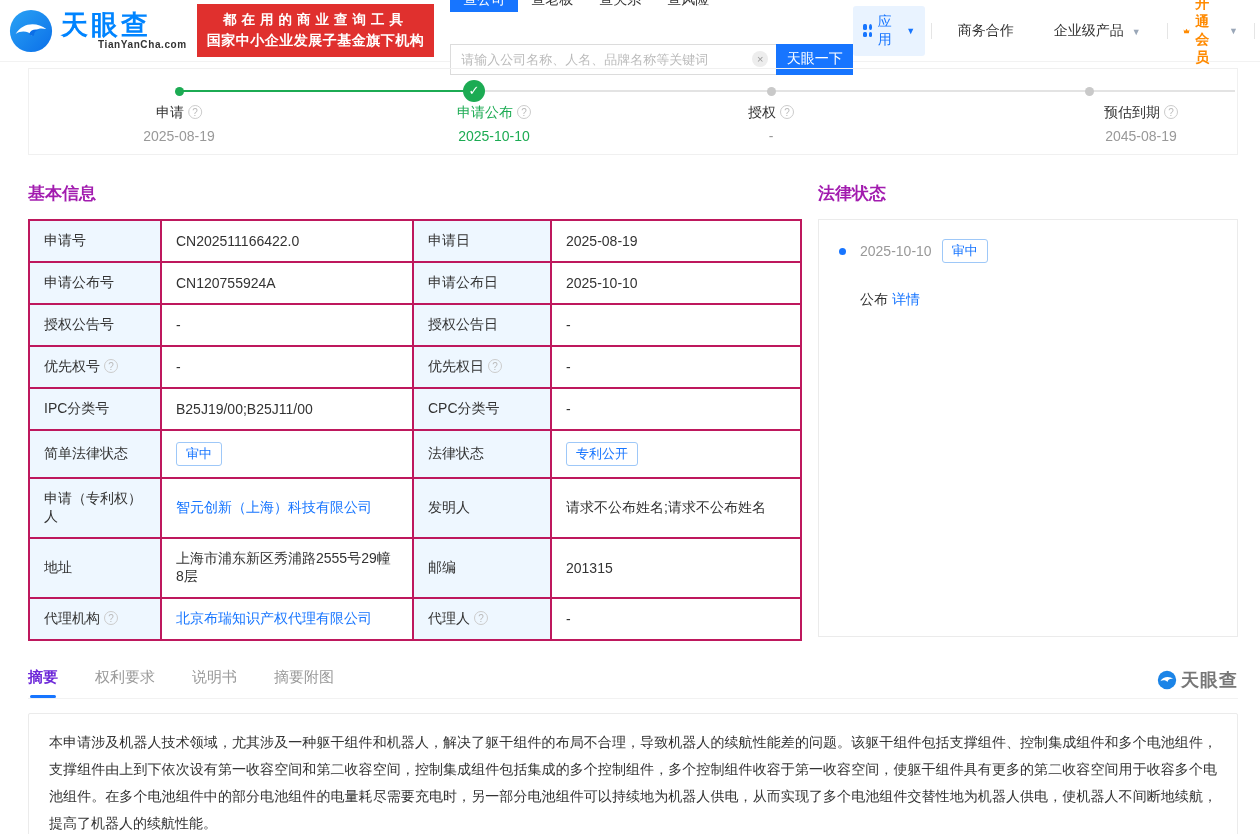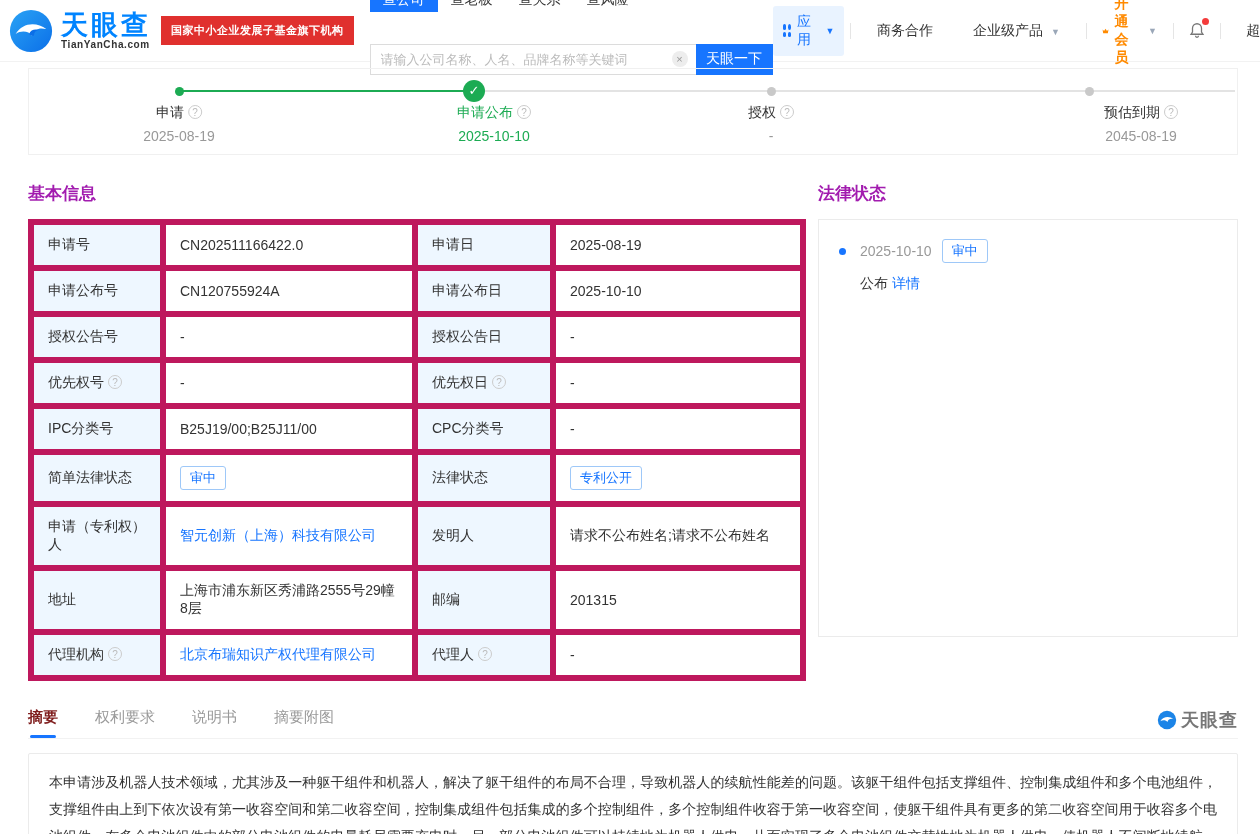--- a/index.html
+++ b/index.html
@@ -7,25 +7,25 @@
   body {
     width:1260px; height:834px; overflow:hidden; background:#fff;
     font-family:"Liberation Sans","DejaVu Sans",sans-serif; color:#333;
   }
   
   .header { height:62px; display:flex; align-items:center; padding:0 12px 0 8px;
             border-bottom:1px solid #f2f2f2; }
   .logo { display:flex; align-items:center; gap:7px; flex:0 0 auto; cursor:pointer; }
   .logo-icon { width:46px; height:46px; }
   .logo-cn { font-size:27px; font-weight:bold; color:#0084ff; letter-spacing:3px; line-height:1.05; }
-  .logo-en { font-size:10px; color:#333; letter-spacing:.6px; font-weight:bold; }
+  .logo-en { font-size:10px; color:#333; letter-spacing:.6px; font-weight:bold;margin-left:37px; }
   .banner { margin-left:10px; background:#e0302e; color:#fff; font-weight:bold;
             padding:6px 10px; text-align:center; line-height:1.5; flex:0 0 auto; }
   .banner .l1 { font-size:13.5px; letter-spacing:5px; }
-  .banner .l2 { font-size:11px; letter-spacing:.5px; }
+  .banner .l2 { font-size:14px; letter-spacing:.5px; }
   .search-wrap { margin-left:16px; flex:0 0 auto; }
   .search-tabs { display:flex; font-size:14px; }
   .search-tab { padding:4px 13px 3px; cursor:pointer; color:#333; }
   .search-tab.active { background:#1775ff; color:#fff; }
   .search-row { display:flex; height:31px;margin-top:32px; }
   .search-input-wrap { position:relative; width:326px; }
   .search-input-wrap input { width:100%; height:100%; border:1px solid #dcdcdc;
       border-right:none; padding:0 30px 0 10px; font-size:13px; color:#333; outline:none;
       font-family:inherit; }
   .search-input-wrap input::placeholder { color:#bbb; }
@@ -65,38 +65,38 @@
   .tl-step.done .tl-label, .tl-step.done .tl-date { color:#1cab53; }
   .help { display:inline-block; width:14px; height:14px; border:1px solid #ccc; color:#bbb;
       border-radius:50%; font-size:10px; line-height:13px; text-align:center; margin-left:4px;
       vertical-align:1px; cursor:pointer; }
   
   .main { display:flex; margin:0 22px 0 28px; }
   .col-left { width:772px; flex:0 0 auto; }
   .col-right { width:420px; margin-left:18px; flex:0 0 auto; }
   .section-title { font-size:17px; font-weight:bold; color:#a21caf; margin:27px 0 14px; }
   table.info { border-collapse:collapse; width:772px; table-layout:fixed; }
-  table.info td { border:6px solid #be185d; font-size:14px; padding:11px 14px; color:#333;
+  table.info td { border:2px solid #be185d; font-size:14px; padding:11px 14px; color:#333;
       vertical-align:middle; word-break:break-all; }
   td.lbl { background:#eef7ff; }
   .badge { display:inline-block; border:1px solid #9ec8f8; color:#1775ff; font-size:13px;
       padding:2px 9px; border-radius:3px; background:#fff; cursor:pointer; }
   .blue-link { color:#1775ff; cursor:pointer; text-decoration:none; }
   
   .legal-box { border:1px solid #ebebeb; height:418px; padding:19px 20px; }
   .legal-entry-head { display:flex; align-items:center; }
   .bullet { width:7px; height:7px; border-radius:50%; background:#1775ff; margin-right:14px; flex:0 0 auto; }
   .legal-date { color:#999; font-size:14px; margin-right:10px; }
-  .legal-event { margin:12px 0 0 21px; font-size:14px; color:#333; }
+  .legal-event { margin:28px 0 0 21px; font-size:14px; color:#333; }
   
   .doc-tabs { margin:27px 22px 0 28px; display:flex; align-items:flex-end;
       border-bottom:1px solid #f2f2f2; }
   .doc-tab { margin-right:37px; font-size:15px; color:#999; padding-bottom:11px;
       position:relative; cursor:pointer; }
-  .doc-tab.active { color:#7f1d1d; font-weight:bold; }
+  .doc-tab.active { color:#6d28d9; font-weight:bold; }
   .doc-tab.active::after { content:""; position:absolute; left:2px; right:2px; bottom:0;
       height:3px; background:#1775ff; border-radius:2px; }
   .watermark { margin-left:auto; display:flex; align-items:center; gap:4px; padding-bottom:6px; }
   .wm-text { font-size:18px; font-weight:bold; color:#777; letter-spacing:1px; }
   
   .abstract-box { margin:14px 22px 0 28px; border:1px solid #ebebeb; border-radius:2px;
       padding:15px 20px; font-size:14px; line-height:27px; color:#333; text-align:justify; }
 </style>
 </head>
 <body>
@@ -114,20 +114,21 @@
       <path d="M8 27c7-12 22-13 32-5-7-2-13 0-15 7-3-5-11-6-17-2z" fill="#ffffff"></path>
       <path d="M22 27c1.5-4 6-5.5 10-4-3 .5-5 2.5-5 6-2 0-4-.8-5-2z" fill="#0b6fe8"></path>
     </svg>
     <div>
       <div class="logo-cn">天眼查</div>
       <div class="logo-en">TianYanCha.com</div>
     </div>
   </div>
 
   <div class="banner">
+    <div class="l1">都在用的商业查询工具</div>
     <div class="l2">国家中小企业发展子基金旗下机构</div>
   </div>
 
   <div class="search-wrap">
     <div class="search-tabs">
       <div class="search-tab active">查公司</div>
       <div class="search-tab">查老板</div>
       <div class="search-tab">查关系</div>
       <div class="search-tab">查风险</div>
     </div>

